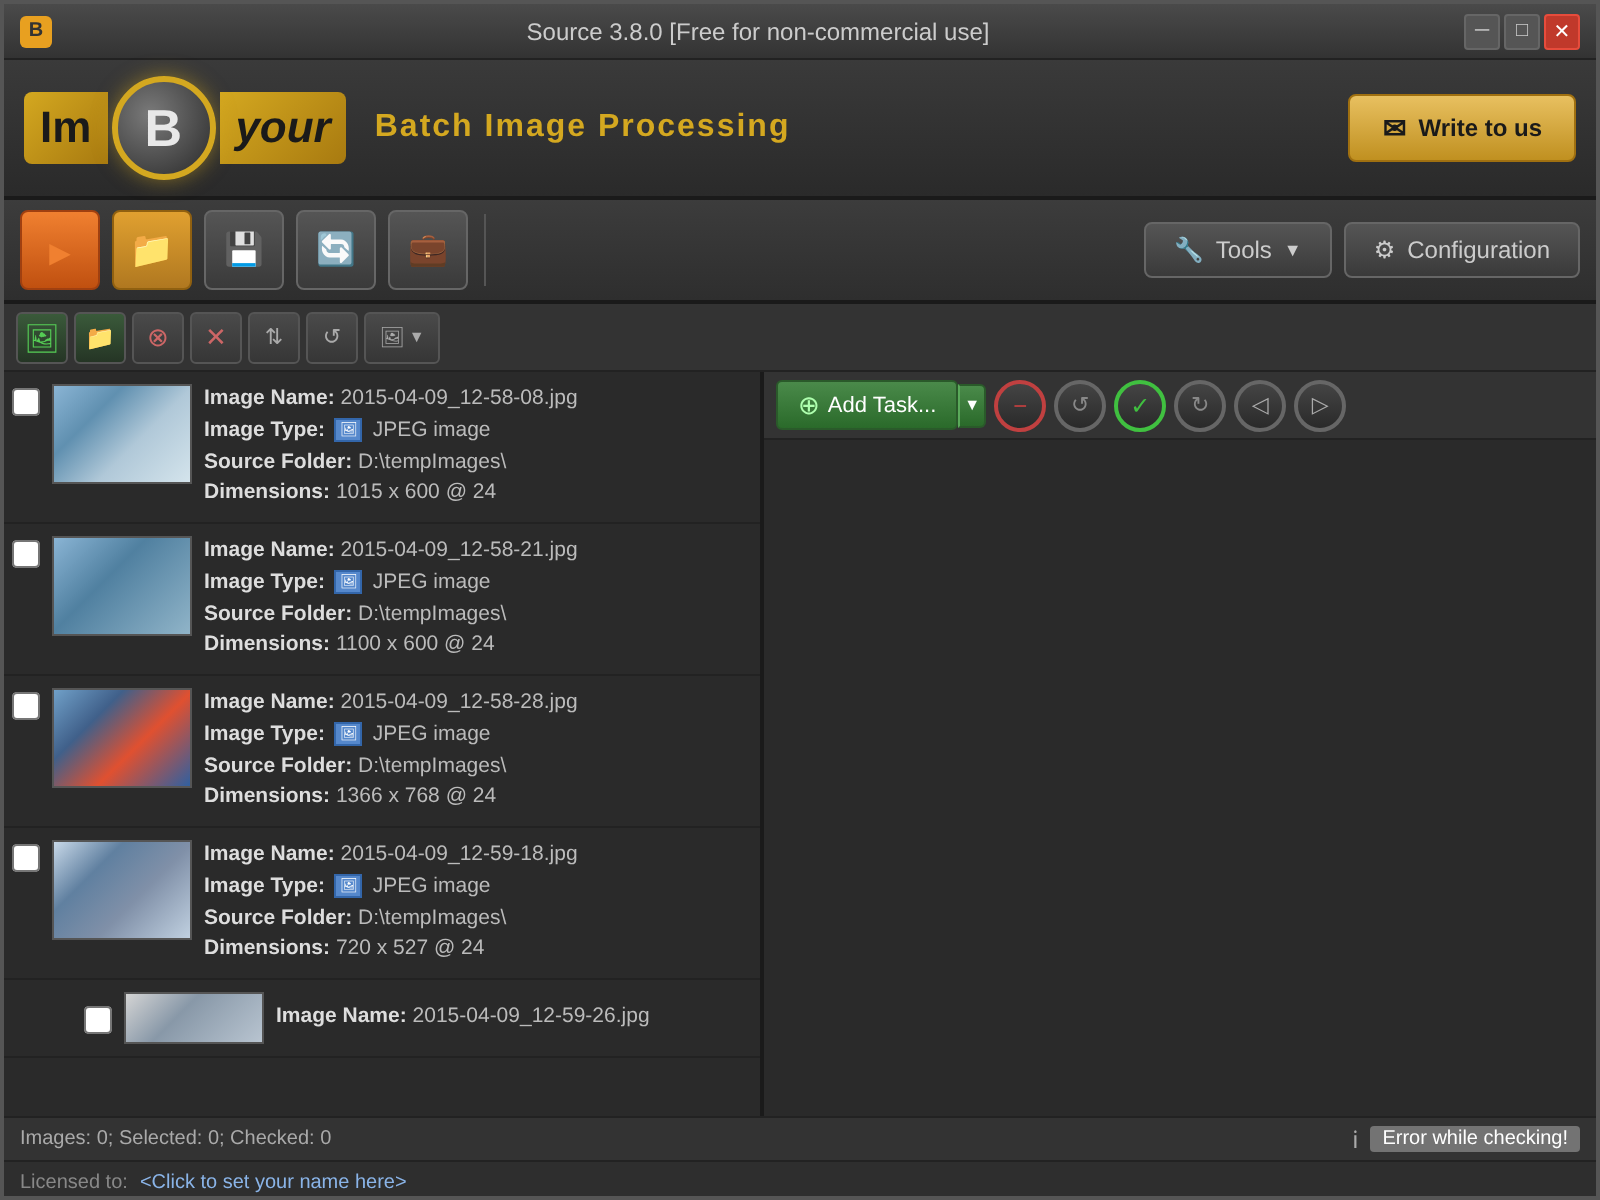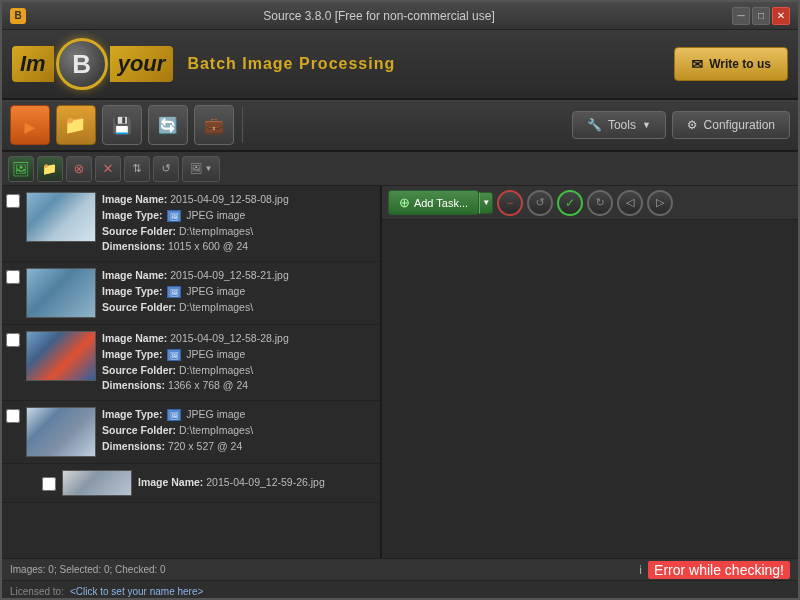--- a/index.html
+++ b/index.html
@@ -82,21 +82,20 @@
       align-items: center;
       gap: 2px;
     }
     .logo-im {
       background: linear-gradient(135deg, #d4a820, #a87a10);
       color: #1a1a1a;
       font-size: 22px;
       font-weight: bold;
       padding: 5px 8px;
       border-radius: 4px 0 0 4px;
-      font-style: italic;
     }
     .logo-b-circle {
       width: 52px;
       height: 52px;
       border-radius: 50%;
       background: radial-gradient(circle at 35% 35%, #7a7a7a, #2a2a2a);
       border: 3px solid #d4a820;
       display: flex;
       align-items: center;
       justify-content: center;
@@ -401,25 +400,25 @@
       align-items: center;
       gap: 4px;
     }
     .status-right {
       margin-left: auto;
       display: flex;
       align-items: center;
       gap: 6px;
     }
     .error-badge {
-      background: #ef4444;
+      background: #737373;
       color: white;
       padding: 1px 6px;
       border-radius: 2px;
-      font-size: 14px;
+      font-size: 10px;
     }
     .license-bar {
       height: 22px;
       background: #2e2e2e;
       border-top: 1px solid #222;
       display: flex;
       align-items: center;
       padding: 0 8px;
       font-size: 10px;
       color: #888;
@@ -527,38 +526,40 @@
         </div>
       </div>
 
       <div class="image-item">
         <input type="checkbox" class="image-checkbox" style="">
         <div class="image-thumb thumb-2"></div>
         <div class="image-info">
           <div class="info-line"><span class="info-label">Image Name: </span><span>2015-04-09_12-58-21.jpg</span></div>
           <div class="info-line"><span class="info-label">Image Type: </span><span class="info-icon">🖼</span><span> JPEG image</span></div>
           <div class="info-line"><span class="info-label">Source Folder: </span><span>D:\tempImages\</span></div>
+          <div class="info-line"><span class="info-label">Dimensions: </span><span>1100 x 600 @ 24</span></div>
         </div>
       </div>
 
       <div class="image-item">
         <input type="checkbox" class="image-checkbox" style="">
         <div class="image-thumb thumb-3"></div>
         <div class="image-info">
           <div class="info-line"><span class="info-label">Image Name: </span><span>2015-04-09_12-58-28.jpg</span></div>
           <div class="info-line"><span class="info-label">Image Type: </span><span class="info-icon">🖼</span><span> JPEG image</span></div>
           <div class="info-line"><span class="info-label">Source Folder: </span><span>D:\tempImages\</span></div>
           <div class="info-line"><span class="info-label">Dimensions: </span><span>1366 x 768 @ 24</span></div>
         </div>
       </div>
 
       <div class="image-item">
         <input type="checkbox" class="image-checkbox" style="">
         <div class="image-thumb thumb-4"></div>
         <div class="image-info">
+          <div class="info-line"><span class="info-label">Image Name: </span><span>2015-04-09_12-59-18.jpg</span></div>
           <div class="info-line"><span class="info-label">Image Type: </span><span class="info-icon">🖼</span><span> JPEG image</span></div>
           <div class="info-line"><span class="info-label">Source Folder: </span><span>D:\tempImages\</span></div>
           <div class="info-line"><span class="info-label">Dimensions: </span><span>720 x 527 @ 24</span></div>
         </div>
       </div>
 
       <div class="image-item" style="min-height:30px; align-items:center;padding-left:40px;">
         <input type="checkbox" class="image-checkbox" style="">
         <div class="image-thumb thumb-5" style="height:26px;"></div>
         <div class="image-info">

